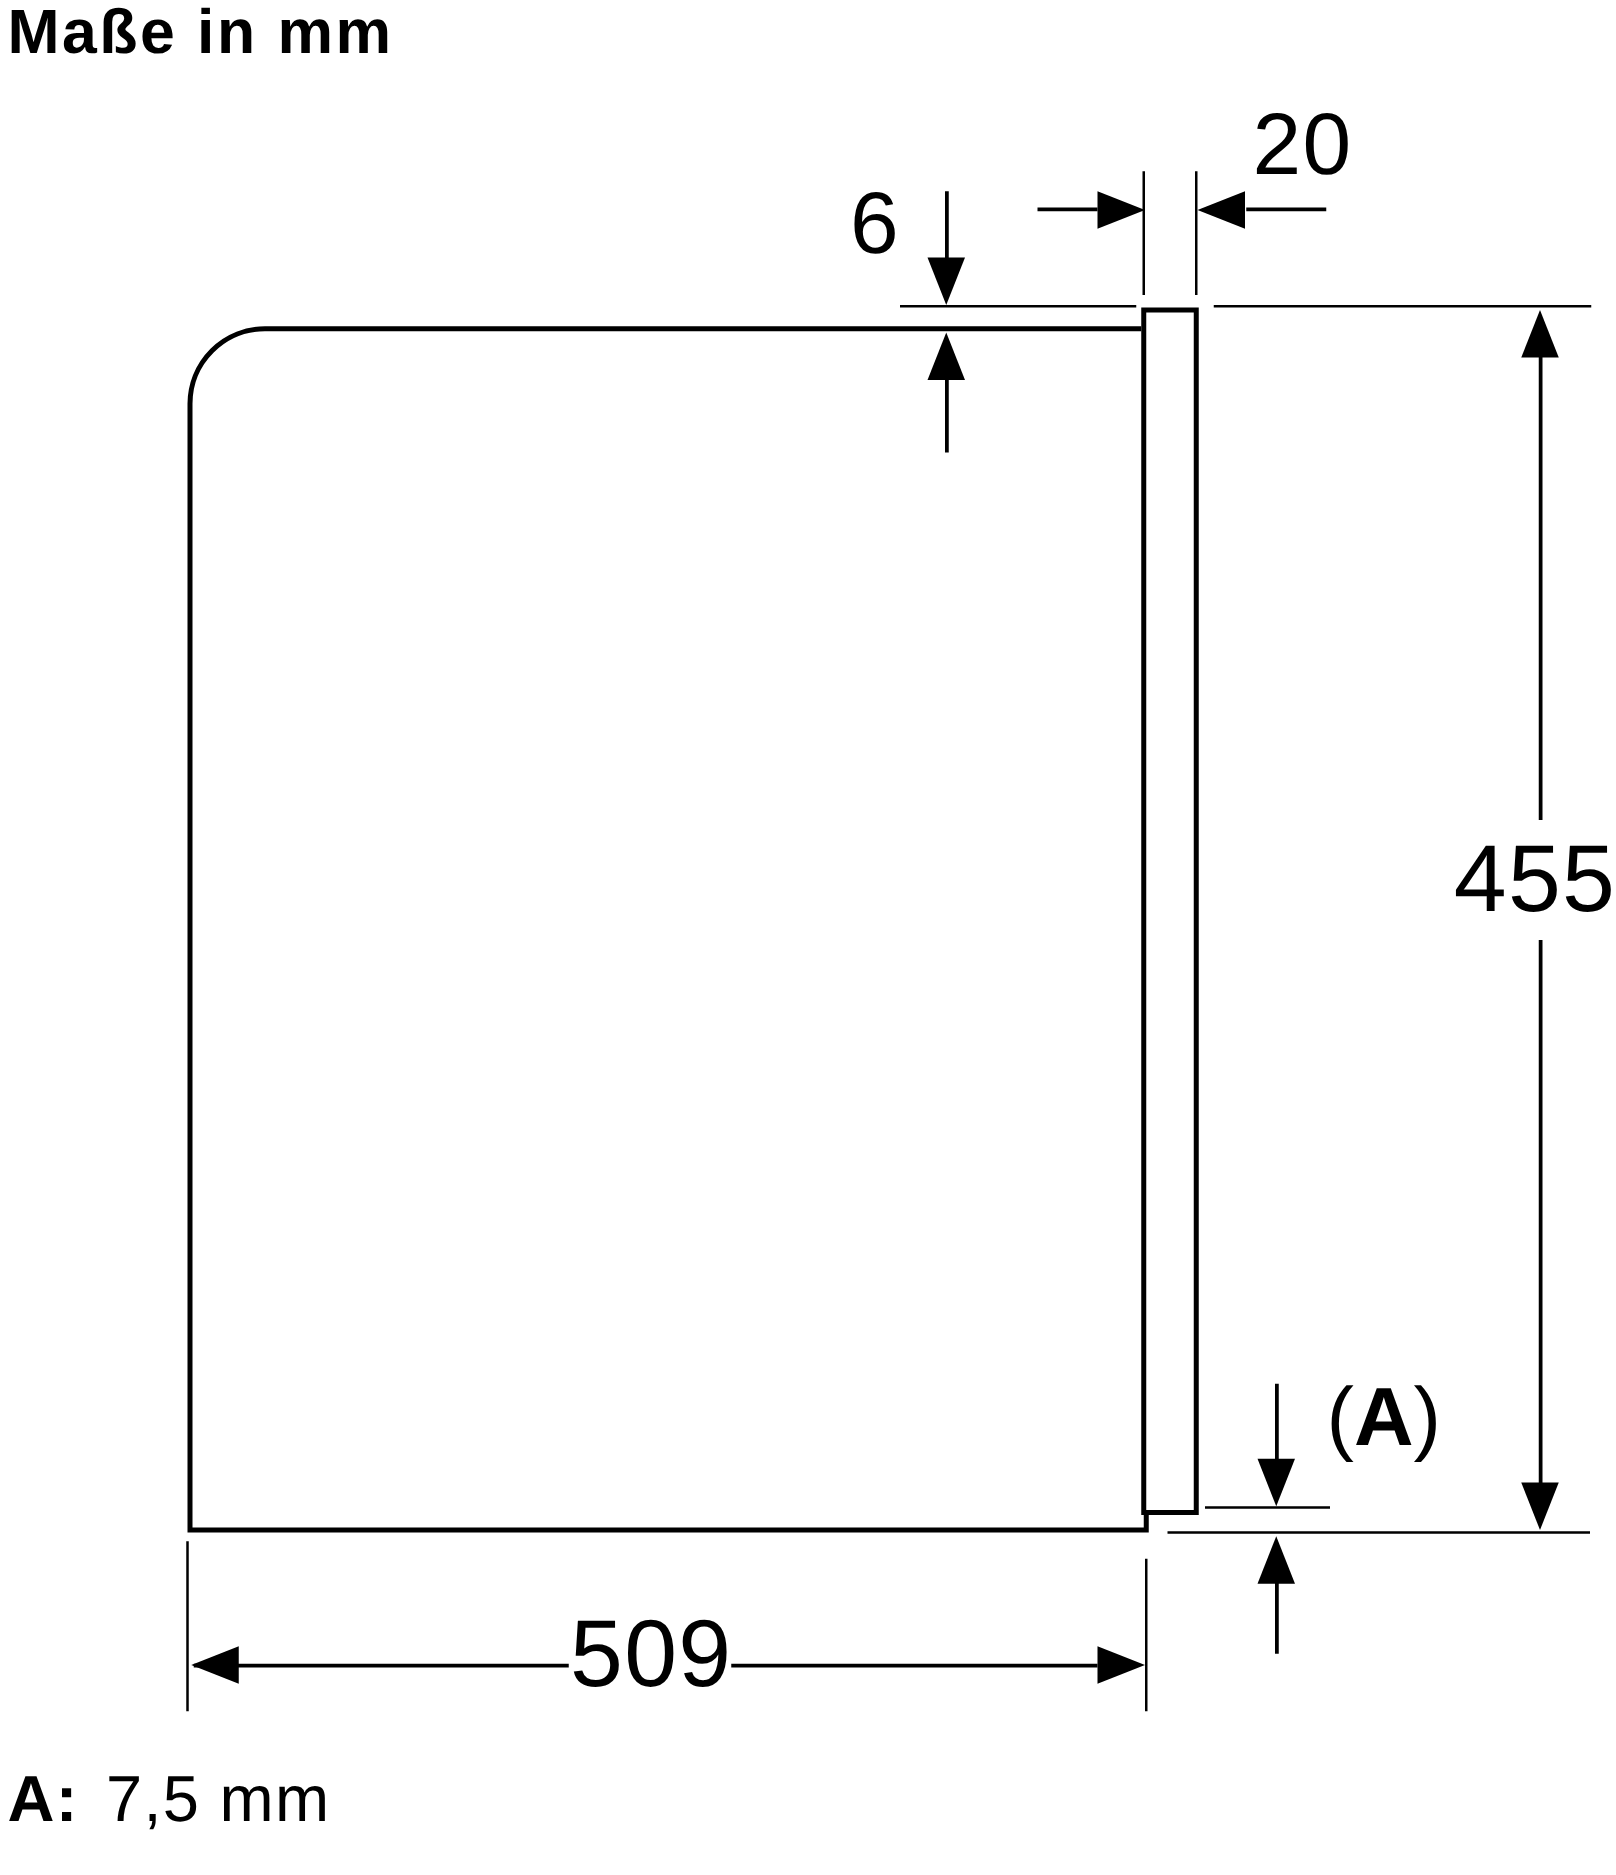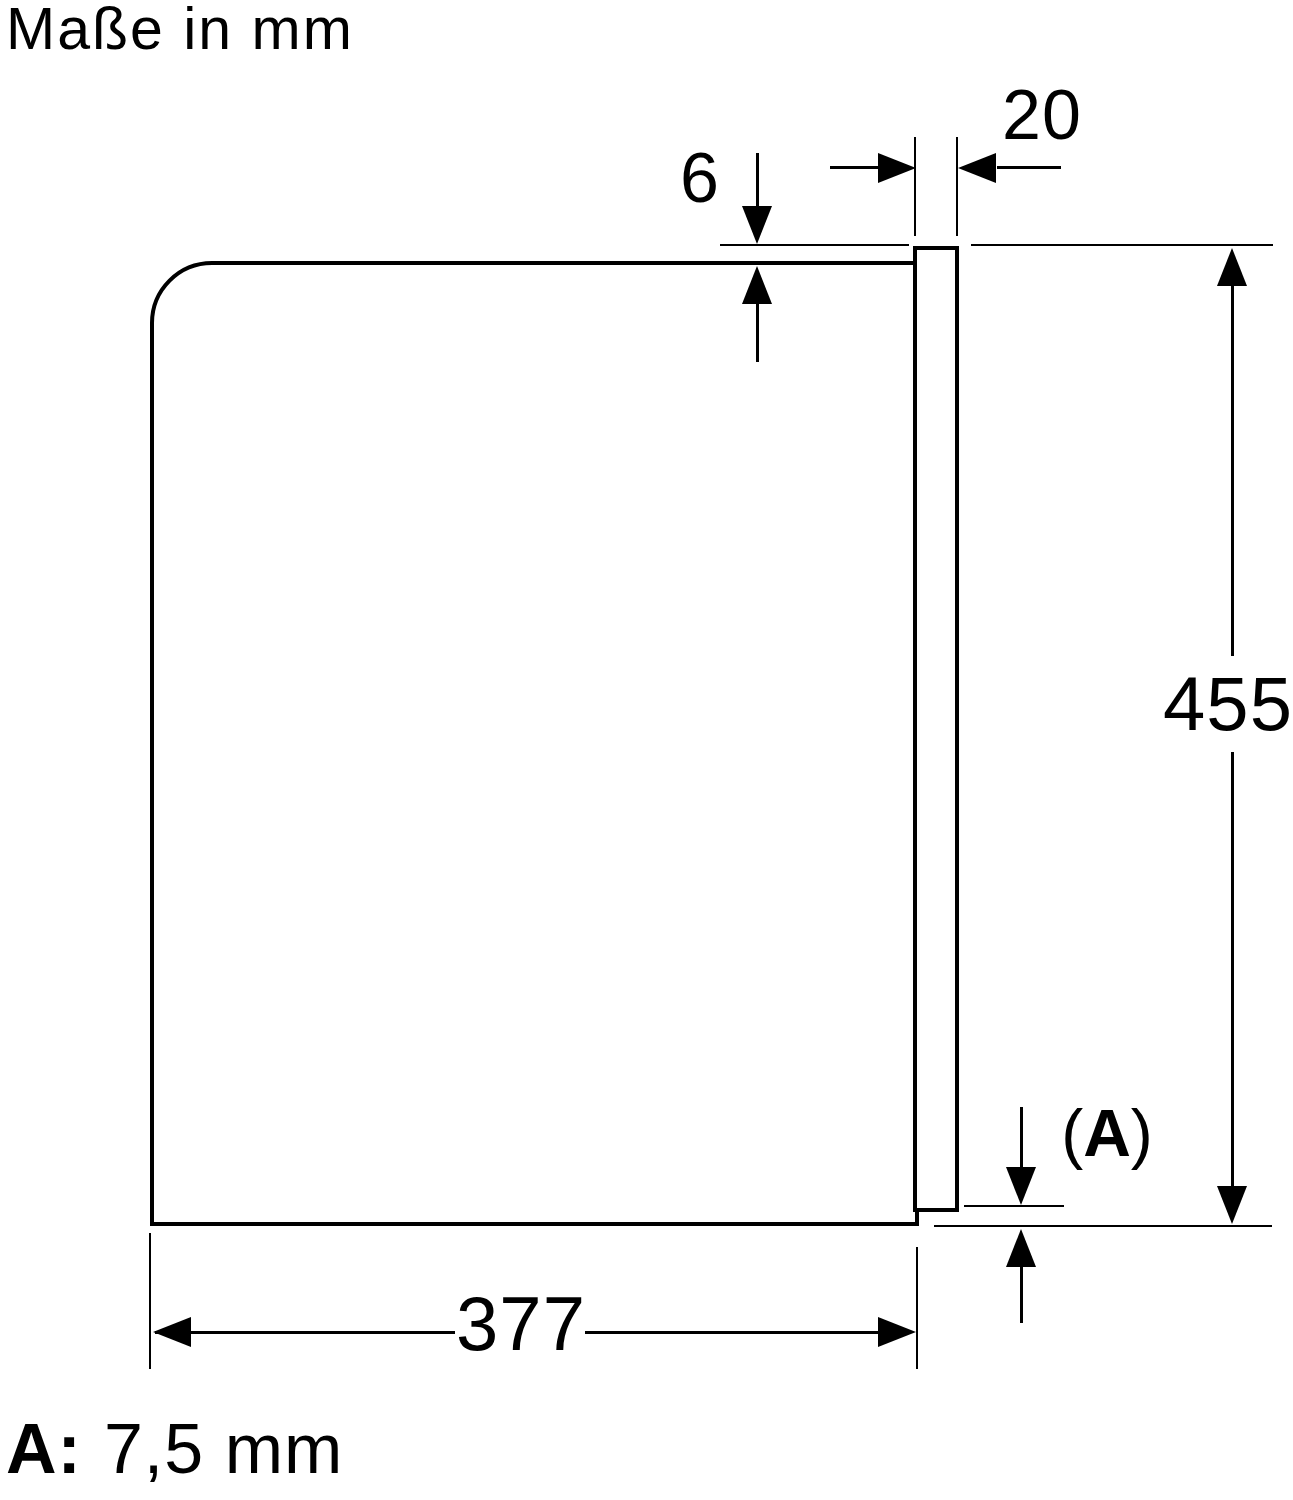--- a/index.html
+++ b/index.html
@@ -27,25 +27,26 @@
     font-size: 70px;
     letter-spacing: 1px;
     text-align: center;
   }
   .dim-num-lg {
     font-size: 76px;
     letter-spacing: 1px;
     text-align: center;
   }
   .title-text {
-    font-size: 59px;
+    font-size: 50px;
     letter-spacing: 2px;
+    font-weight: bold;
   }
   .footer-text {
-    font-size: 70px;
+    font-size: 52px;
     letter-spacing: 1px;
   }
   .bold { font-weight: 700; }
   
   .outline {
     position: absolute;
     border: 4px solid #000000;
     background: #ffffff;
     box-sizing: border-box;
   }
@@ -100,19 +101,19 @@
   <div class="arr arr-down" style="left:1217px; top:1186px;"></div>
 
   <div class="txt" style="left:1048px; top:1100px; width:118px; font-size:66px; text-align:center;"><span>(</span><span class="bold">A</span><span>)</span></div>
   <div class="ln" style="left:1020px; top:1107px; width:3px; height:62px;"></div>
   <div class="arr arr-down" style="left:1006px; top:1167px;"></div>
   <div class="arr arr-up" style="left:1006px; top:1229px;"></div>
   <div class="ln" style="left:1020px; top:1265px; width:3px; height:58px;"></div>
 
   <div class="arr arr-left" style="left:153px; top:1317px;"></div>
   <div class="ln" style="left:155px; top:1331px; width:300px; height:3px;"></div>
-  <div class="txt dim-num-lg" style="left:453px; top:1286px; width:136px;">377</div>
+  <div class="txt dim-num-lg" style="left:453px; top:1286px; width:136px;">509</div>
   <div class="ln" style="left:585px; top:1331px; width:293px; height:3px;"></div>
   <div class="arr arr-right" style="left:878px; top:1317px;"></div>
 
   <div class="txt footer-text" style="left:6px; top:1414px;"><span class="bold">A:</span><span style="display:inline-block; width:22px;"></span><span>7,5 mm</span></div>
 
 </div>
 
 </body></html>

